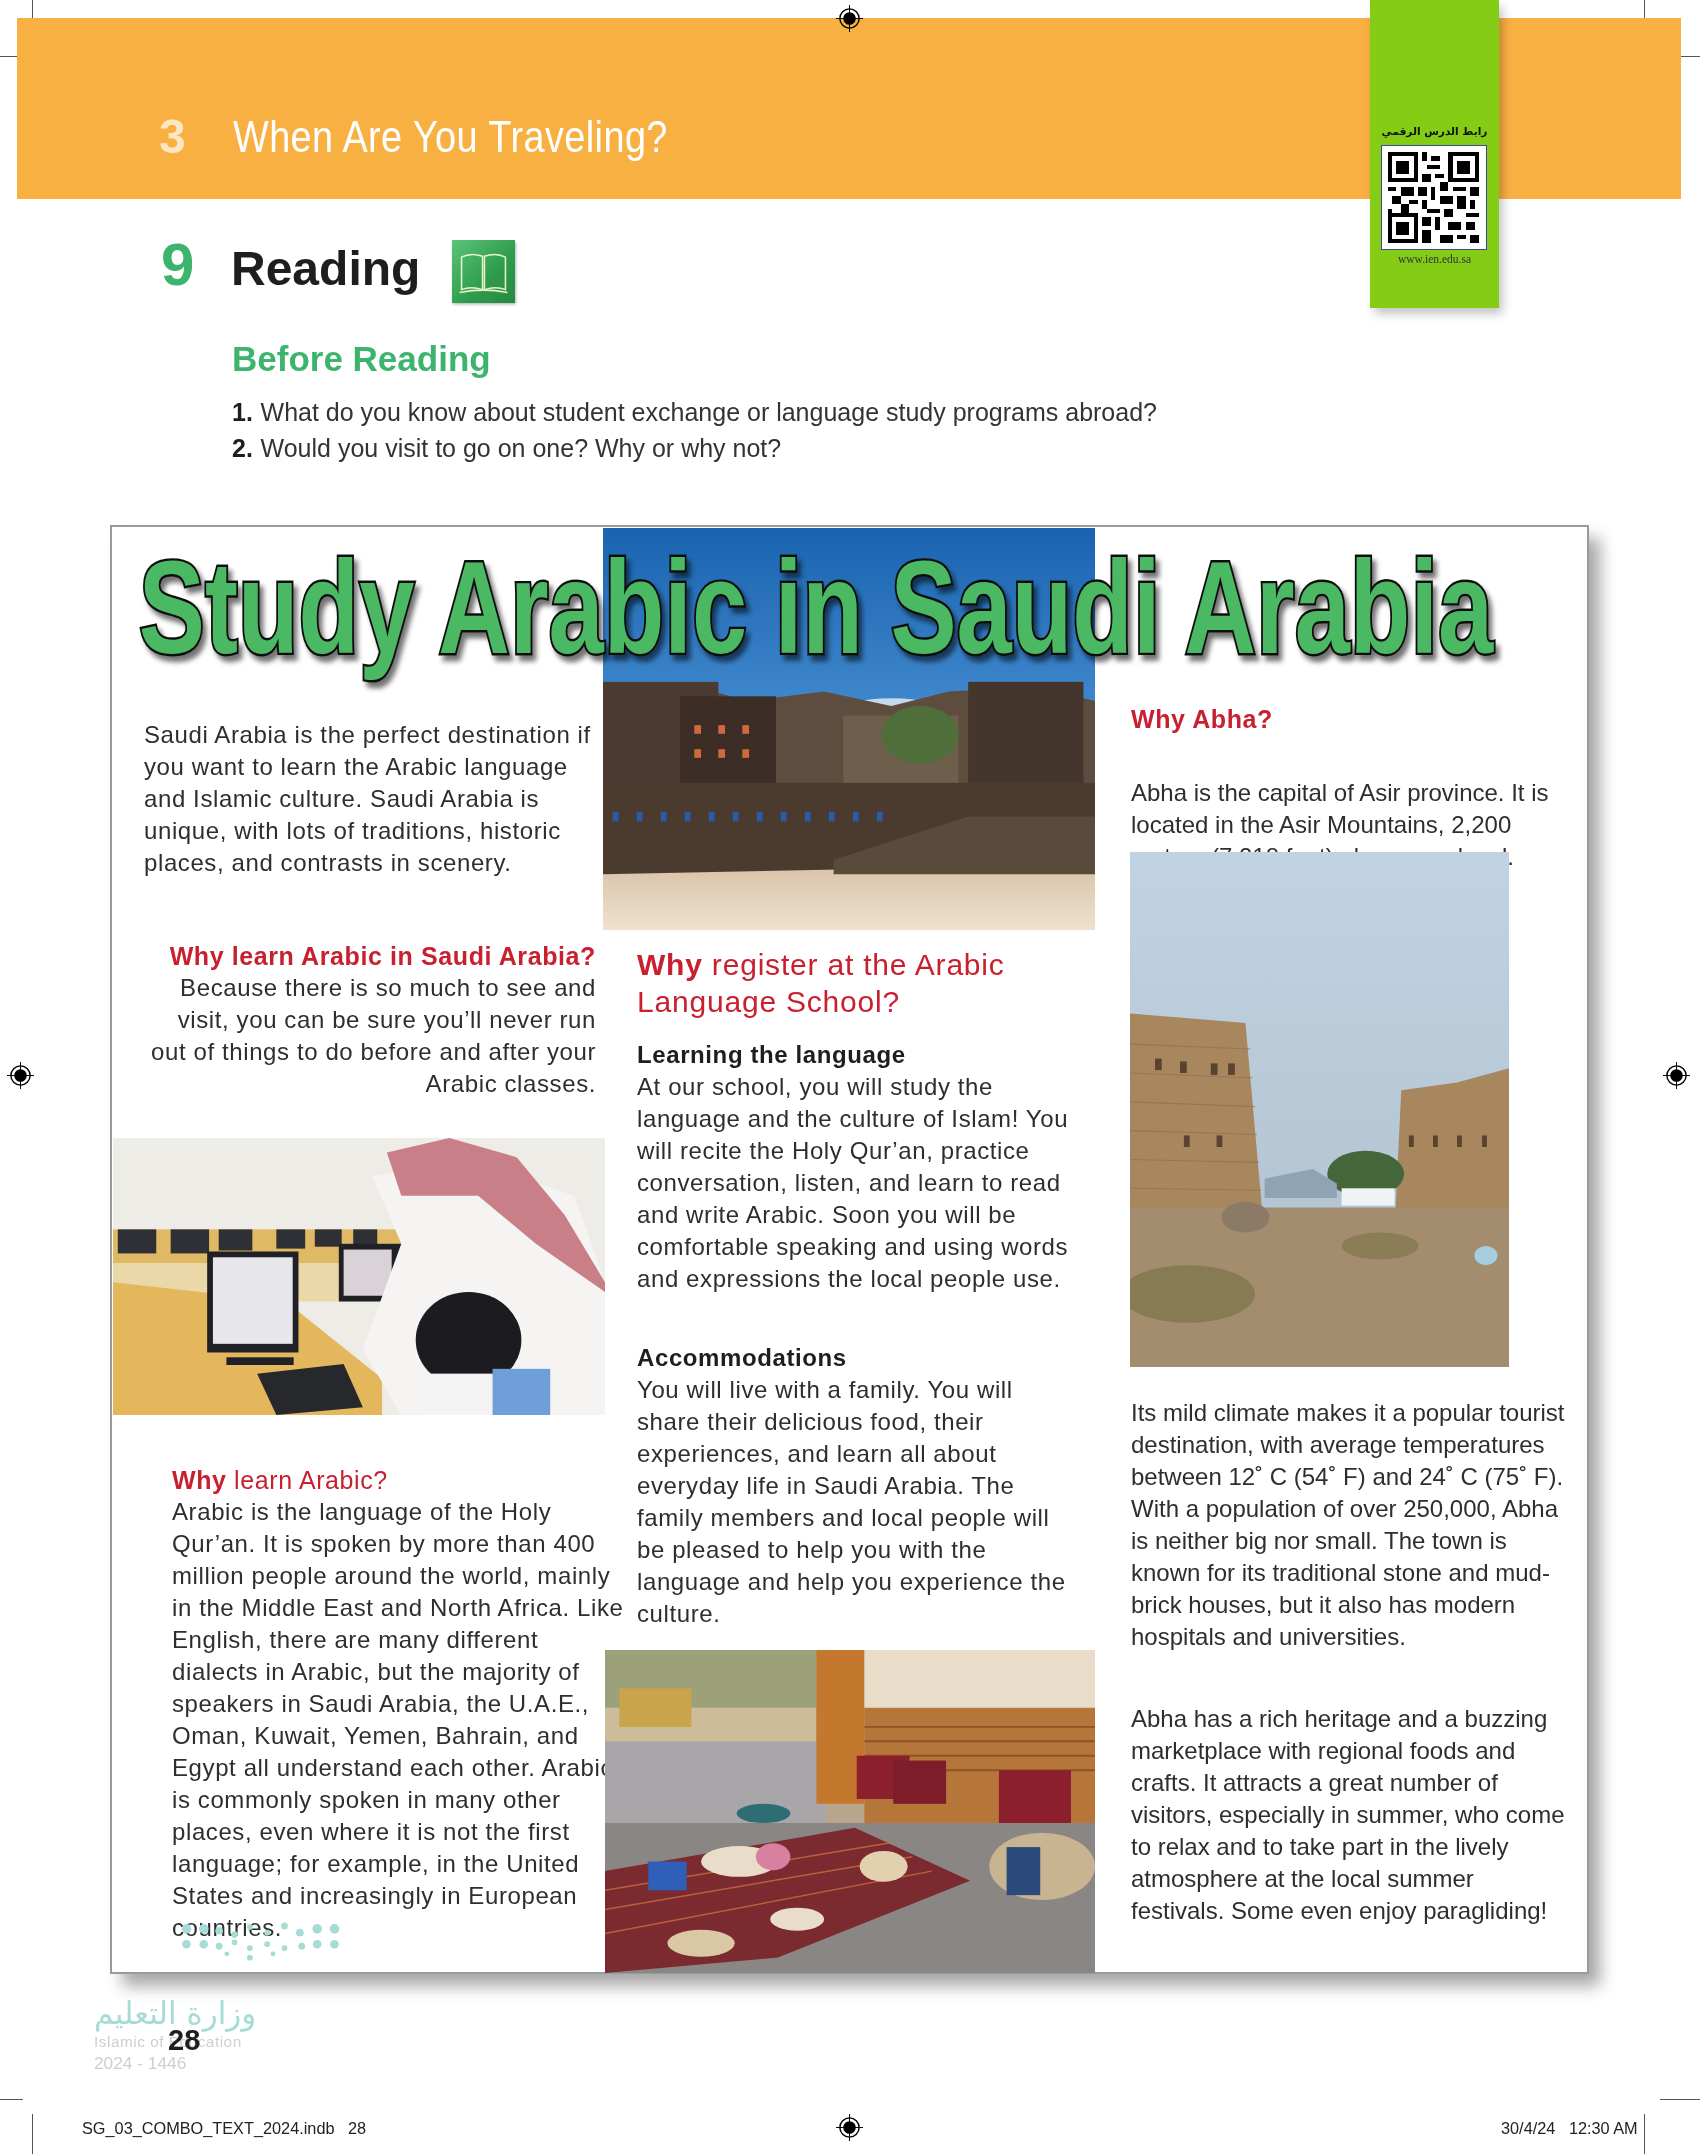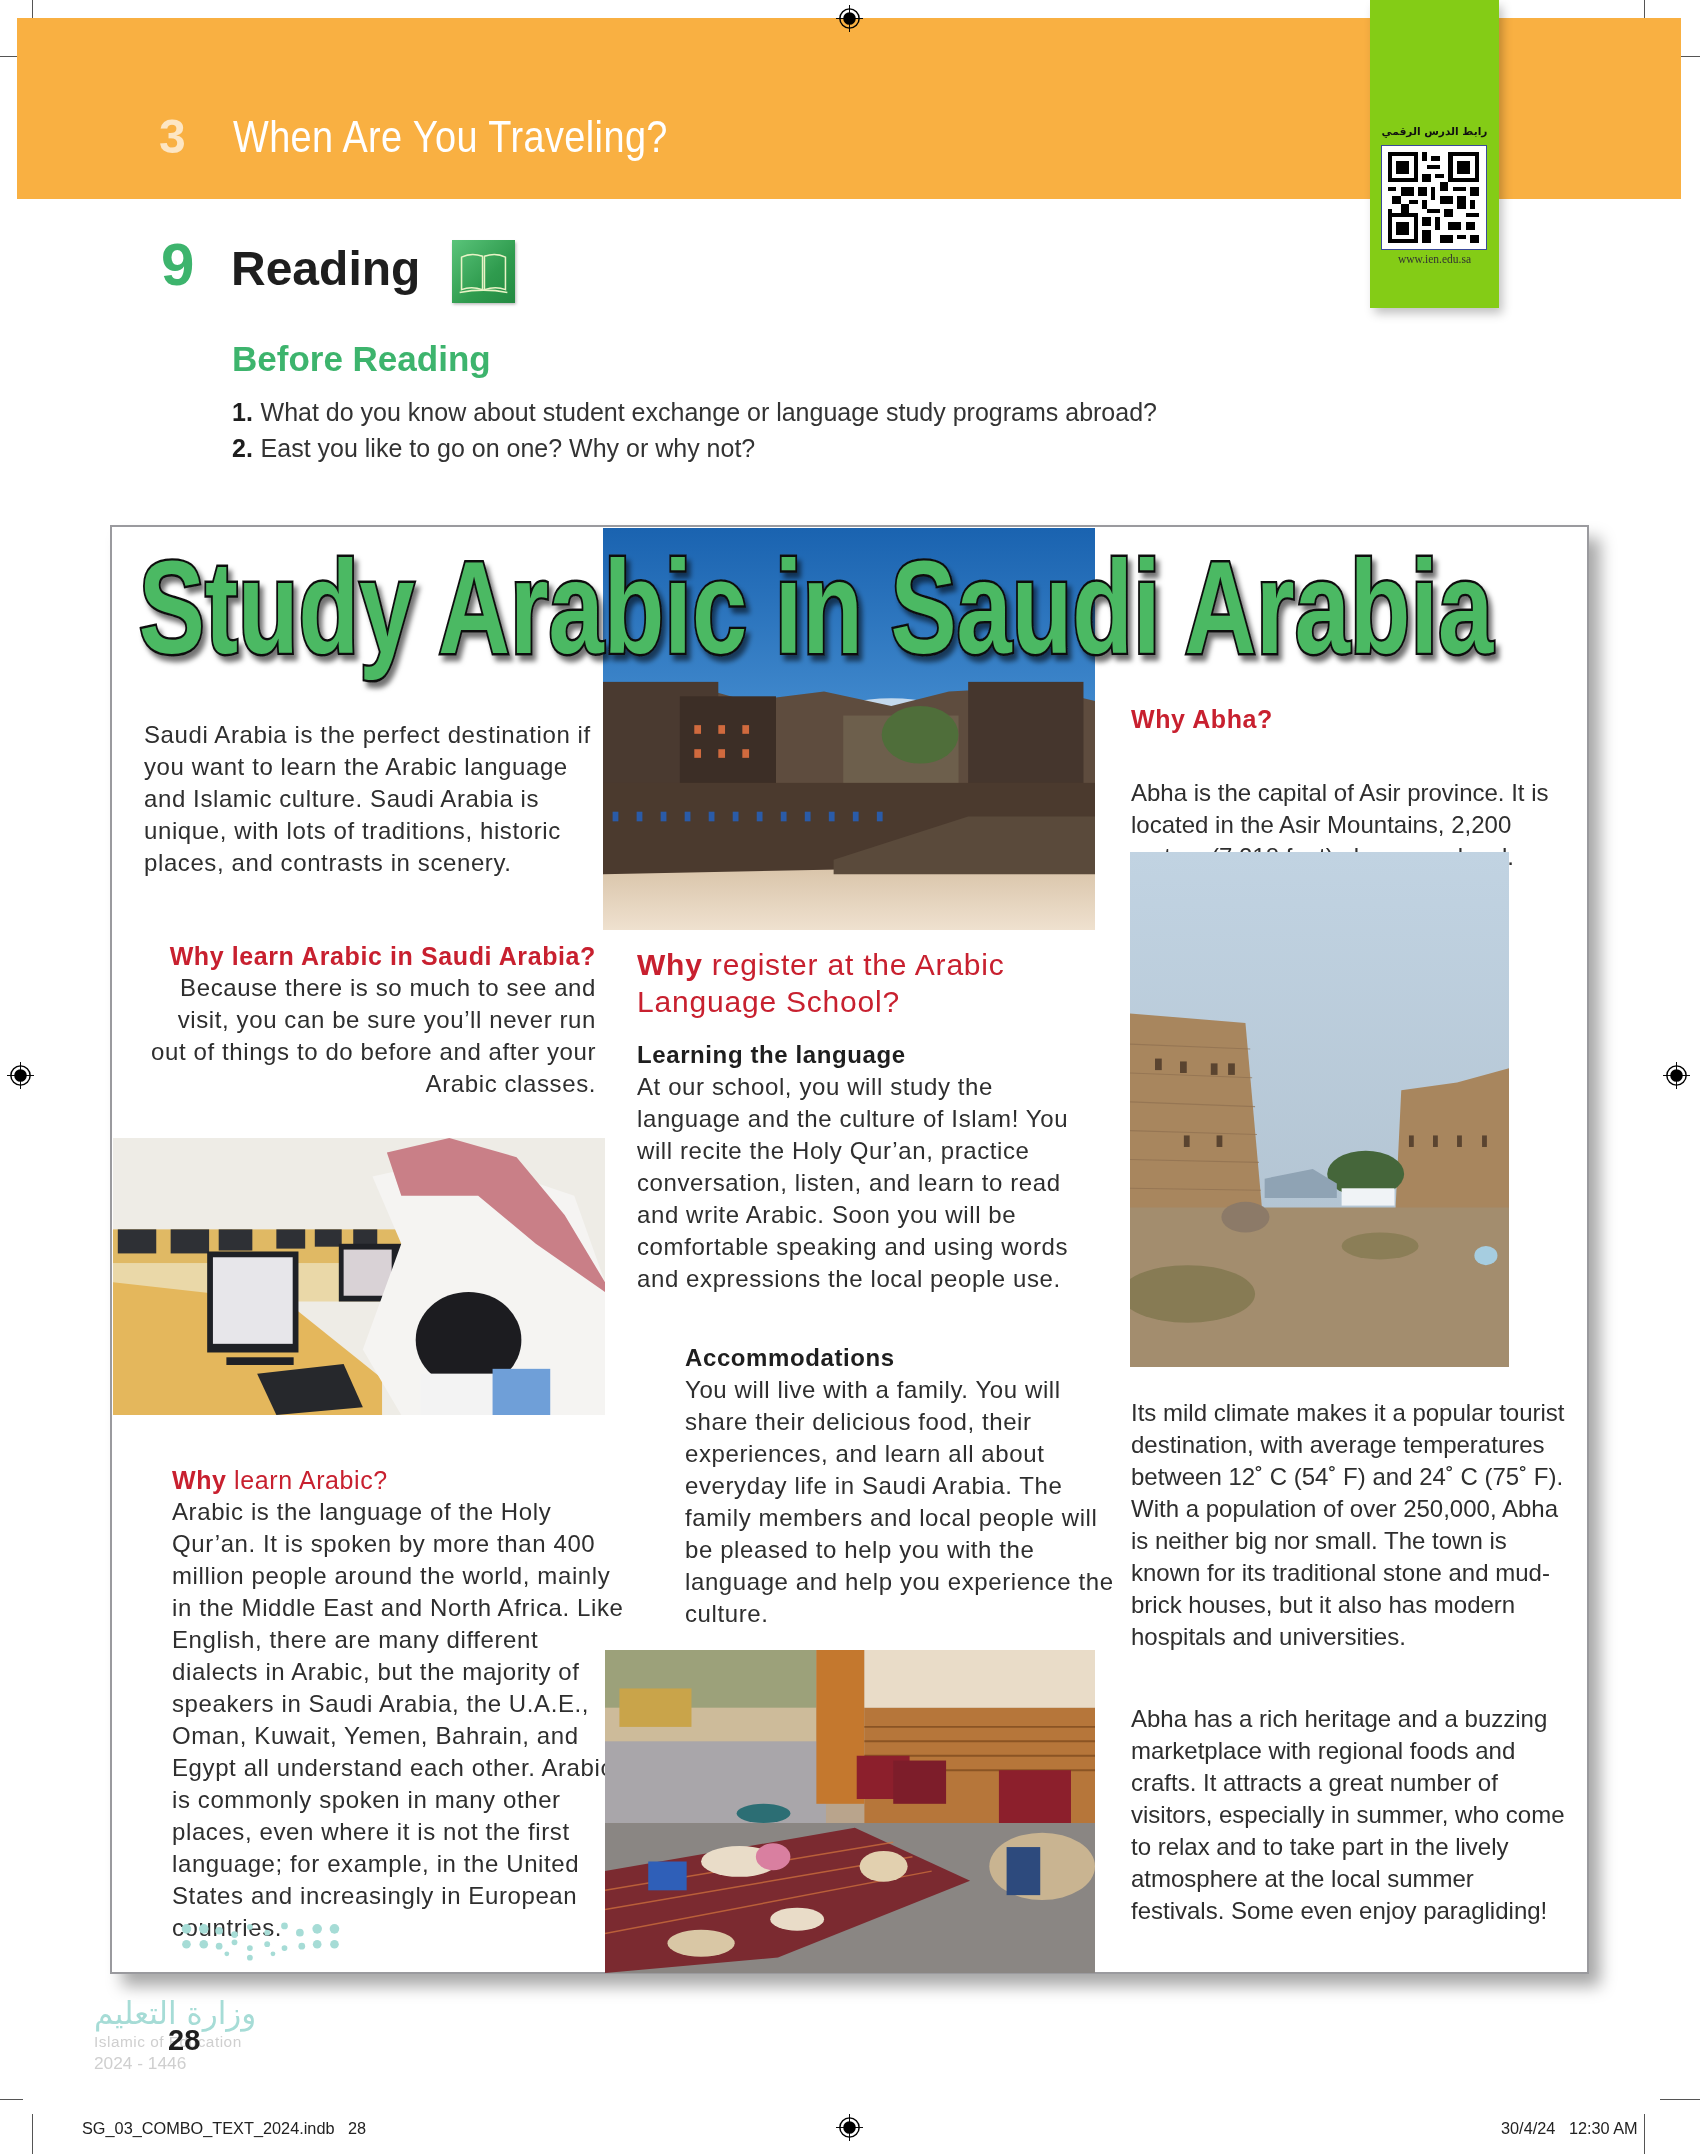--- a/index.html
+++ b/index.html
@@ -167,21 +167,21 @@
   <svg viewBox="0 0 66 66">
     <path d="M10 18 Q20 13 32 17 L32 52 Q20 48 10 52 Z" fill="none" stroke="#e8f3c6" stroke-width="1.6"></path>
     <path d="M56 18 Q46 13 34 17 L34 52 Q46 48 56 52 Z" fill="none" stroke="#e8f3c6" stroke-width="1.6"></path>
     <path d="M8 55 Q33 50 58 55" fill="none" stroke="#e8f3c6" stroke-width="1.6"></path>
   </svg>
 </div>
 
 <div class="before-title">Before Reading</div>
 <div class="before-list">
   <div><span class="num">1.</span><span>What do you know about student exchange or language study programs abroad?</span></div>
-  <div><span class="num">2.</span><span>East you like to go on one? Why or why not?</span></div>
+  <div><span class="num">2.</span><span>Would you visit to go on one? Why or why not?</span></div>
 </div>
 
 <div class="article"></div>
 
 <div class="photo" style="left:603px; top:528px; width:492px; height:402px;">
   <svg viewBox="0 0 512 418" preserveAspectRatio="none">
     <defs>
       <linearGradient id="sky1" x1="0" y1="0" x2="0" y2="1">
           <stop offset="0" stop-color="#1a63b0"></stop>
           <stop offset="0.6" stop-color="#4d95d6"></stop>
@@ -280,21 +280,21 @@
   <p>Arabic is the language of the Holy Qur’an. It is spoken by more than 400 million people around the world, mainly in the Middle East and North Africa. Like English, there are many different dialects in Arabic, but the majority of speakers in Saudi Arabia, the U.A.E., Oman, Kuwait, Yemen, Bahrain, and Egypt all understand each other. Arabic is commonly spoken in many other places, even where it is not the first language; for example, in the United States and increasingly in European countries.</p>
 </div>
 
 <div class="col-text" style="left:637px; top:946px; width:423px;">
   <p class="big-red"><b>Why</b><span> register at the Arabic Language School?</span></p>
 </div>
 <div class="col-text" style="left:637px; top:1039px; width:432px;">
   <p class="blk-h">Learning the language</p>
   <p>At our school, you will study the language and the culture of Islam! You will recite the Holy Qur’an, practice conversation, listen, and learn to read and write Arabic. Soon you will be comfortable speaking and using words and expressions the local people use.</p>
 </div>
-<div class="col-text" style="left:637px; top:1342px; width:442px;margin-left:48px;">
+<div class="col-text" style="left:637px; top:1342px; width:442px;">
   <p class="blk-h">Accommodations</p>
   <p>You will live with a family. You will share their delicious food, their experiences, and learn all about everyday life in Saudi Arabia. The family members and local people will be pleased to help you with the language and help you experience the culture.</p>
 </div>
 
 <div class="photo" style="left:605px; top:1650px; width:490px; height:323px;">
   <svg viewBox="0 0 510 336" preserveAspectRatio="none">
     <rect width="510" height="336" fill="#b9a48c"></rect>
     <rect x="0" y="0" width="220" height="100" fill="#cdbb9a"></rect>
     <rect x="0" y="0" width="220" height="60" fill="#7c8f66" opacity="0.6"></rect>
     <rect x="15" y="40" width="75" height="40" fill="#c9a44a"></rect>

